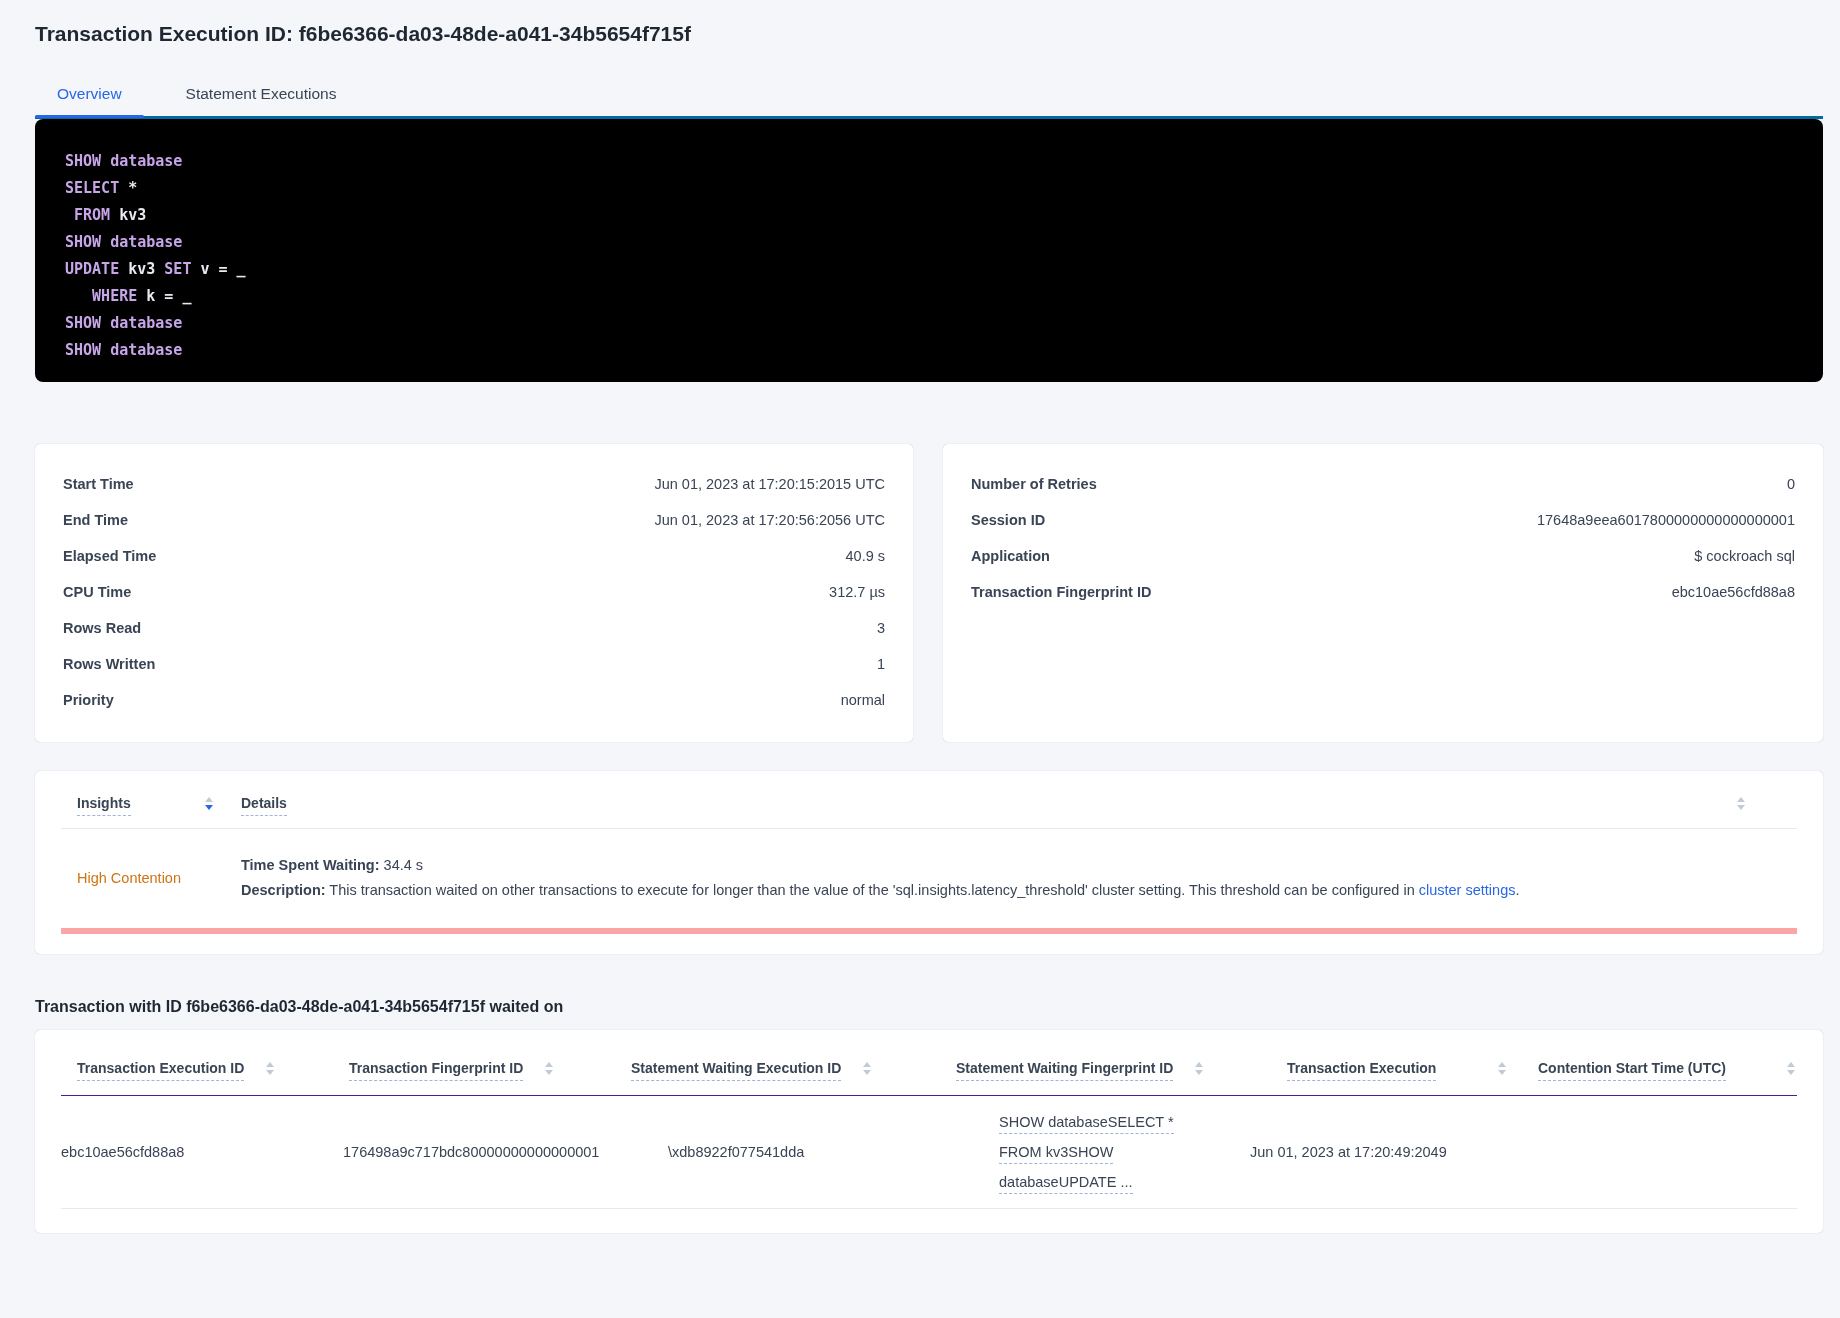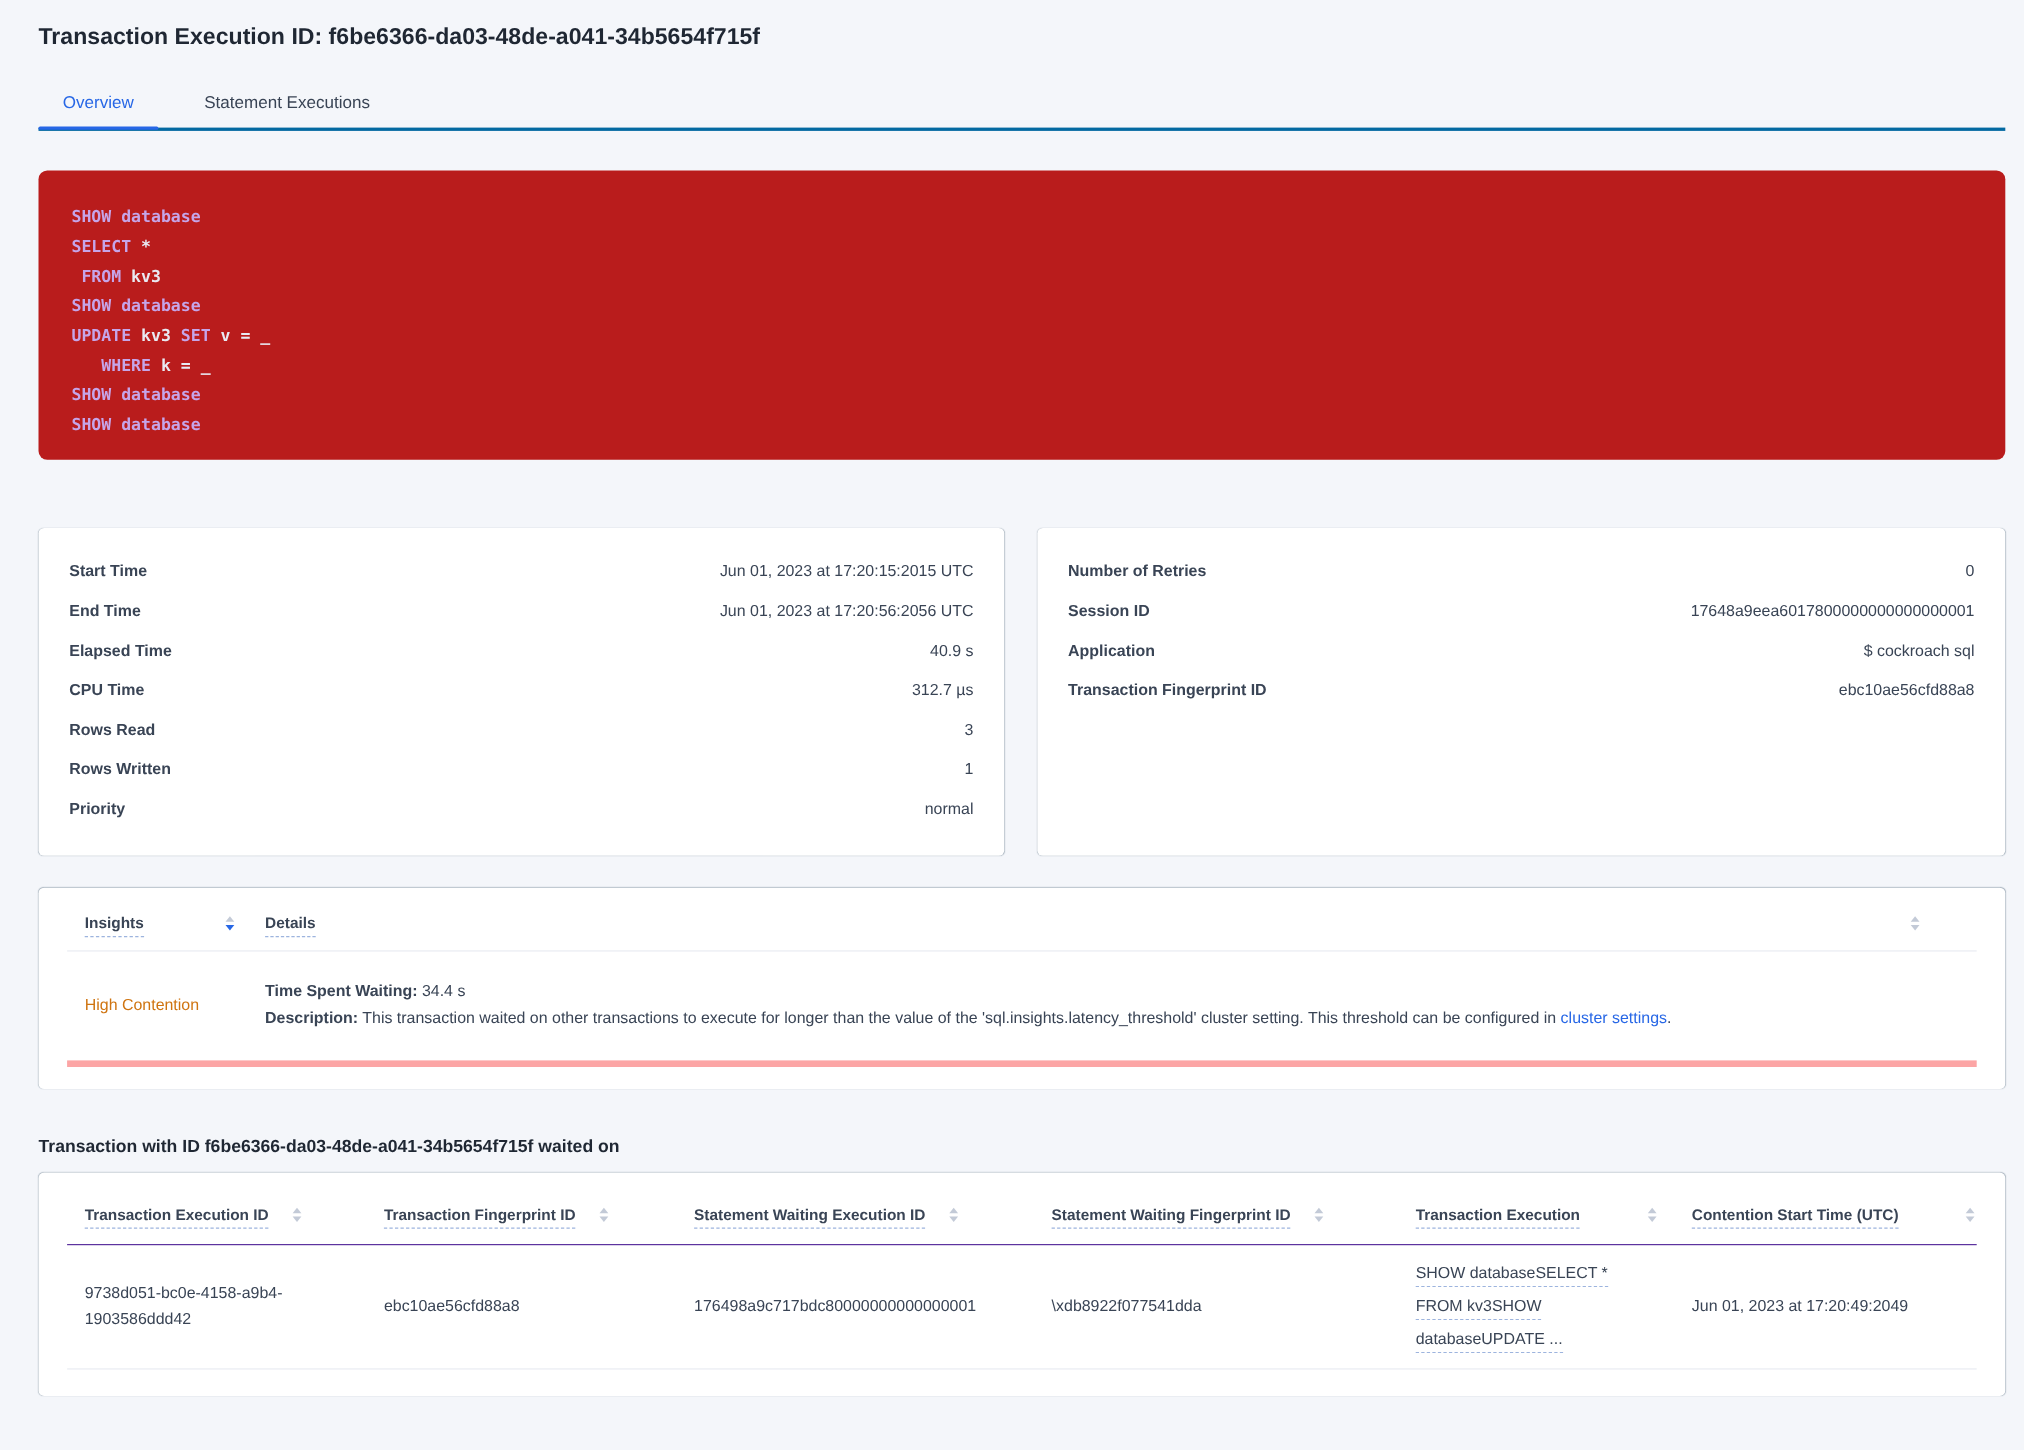--- a/index.html
+++ b/index.html
@@ -15,21 +15,21 @@
   .page-title { font-size:21px; font-weight:700; color:#1f2733; margin:22px 0 0; }
 
   
   .tabs { display:flex; gap:20px; margin-top:30px; border-bottom:3px solid #0369a1;text-align:right; }
   .tab { position:relative; padding:9px 22px 13px; font-size:15.5px; color:#394455; cursor:pointer; }
   .tab.active { color:#2767e6; }
   .tab.active::after { content:""; position:absolute; left:0; right:0; bottom:-2px; height:3px; border-radius:2px; background:#2767e6; }
 
   
   .codebox {
-    margin-top:36px; background:#b91c1c; border-radius:8px;
+    background:#000000; border-radius:8px;
     padding:29px 30px 18px;
     font-family:"DejaVu Sans Mono", monospace; font-size:15px; line-height:27px; font-weight:700;
   }
   .code-line { white-space:pre; }
   .code-line .kw { color:#c6a5e9; }
   .code-line .pl { color:#e9e9f2; }
 
   
   .card { background:#ffffff; border-radius:5px; box-shadow:0 0 1px rgba(67,90,111,.45); }
   .cards { display:flex; gap:30px; margin-top:62px; align-items:stretch; }
@@ -229,23 +229,20 @@
       <div class="th c6">
         <span class="th-label">Contention Start Time (UTC)</span>
         <span class="sorticon" style="margin-left:auto; margin-right:2px;">
             <i class="tri up"></i>
             <i class="tri down"></i>
           </span>
       </div>
     </div>
 
     <div class="t-row">
-      <div class="c1">
-        <div class="wrapcell">9738d051-bc0e-4158-a9b4-1903586ddd42</div>
-      </div>
       <div class="c2">ebc10ae56cfd88a8</div>
       <div class="c3">176498a9c717bdc80000000000000001</div>
       <div class="c4">\xdb8922f077541dda</div>
       <div class="c5">
         <div class="exec-link-wrap">
           <a class="cell-link">SHOW databaseSELECT * FROM kv3SHOW databaseUPDATE ...</a>
         </div>
       </div>
       <div class="c6">Jun 01, 2023 at 17:20:49:2049</div>
     </div>

